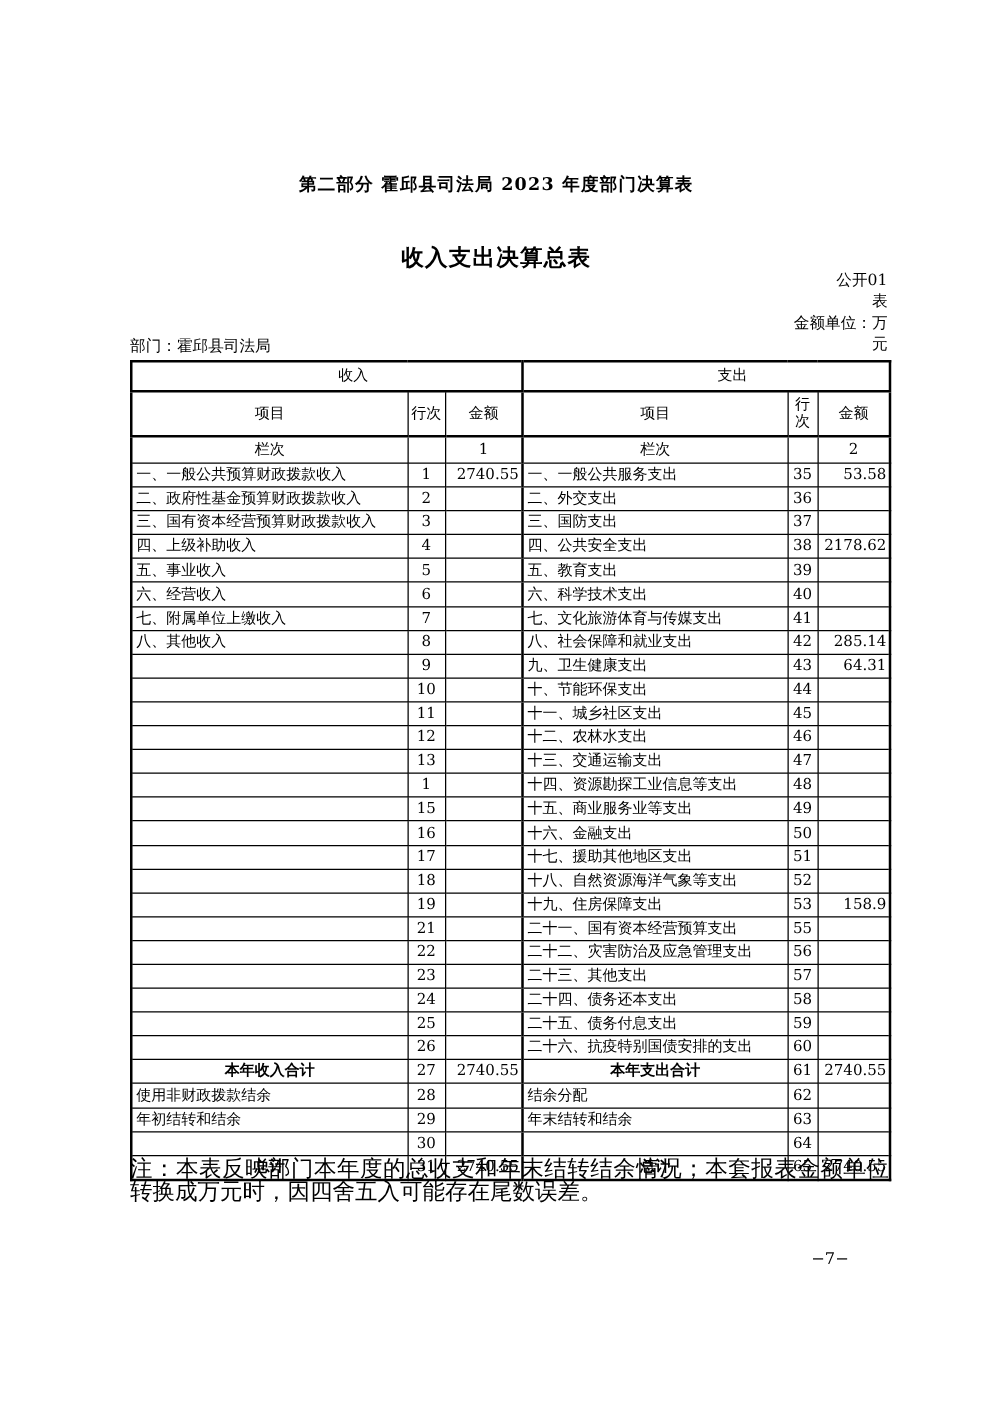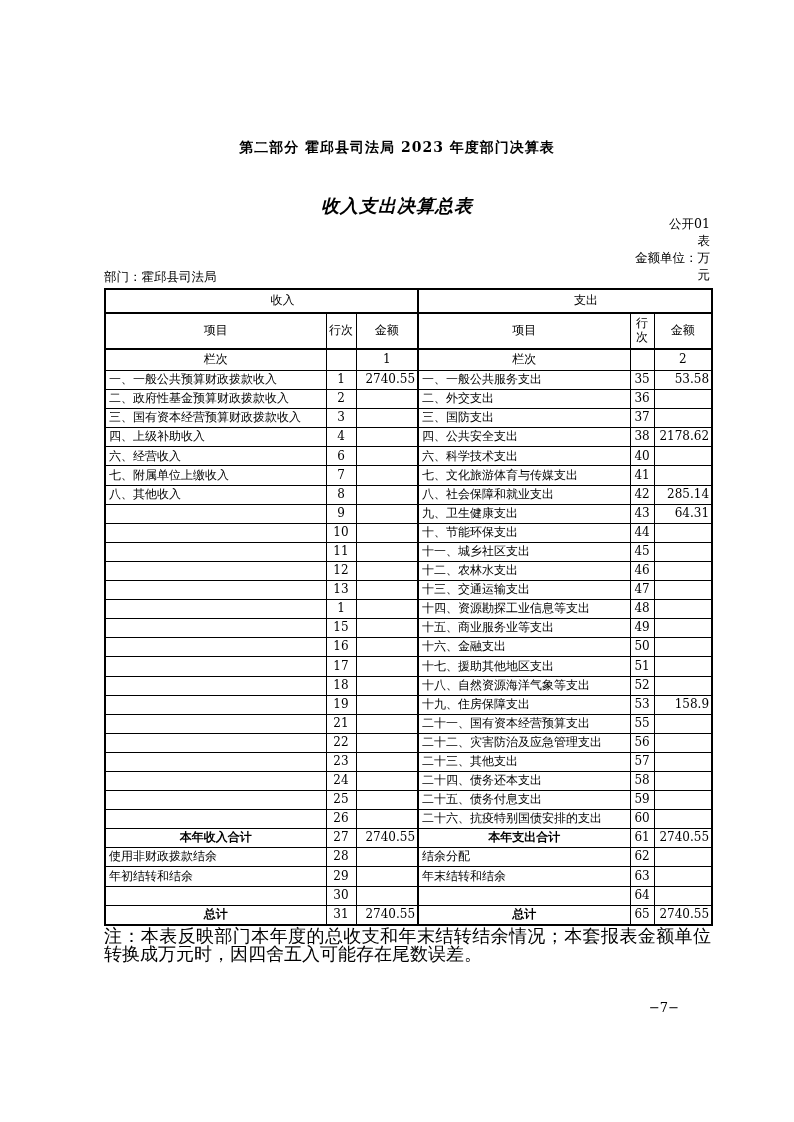--- a/index.html
+++ b/index.html
@@ -12,21 +12,20 @@
   }
   .page-title {
     position: absolute; top: 139px; left: 0; width: 794px;
     text-align: center; font-size: 14px; font-weight: 700;
     letter-spacing: 1px;
   }
   .page-subtitle {
     position: absolute; top: 194px; left: 0; width: 794px;
     text-align: center; font-size: 18px; font-weight: 700;
     letter-spacing: 1px;
-    font-style: italic;
   }
   .meta-block {
     position: absolute; top: 215px; right: 84px;
     text-align: right; font-size: 12.5px; line-height: 17px;
   }
   .department {
     position: absolute; top: 269px; left: 104px;
     font-size: 12.5px;
     text-align: right;
   }
@@ -139,20 +138,28 @@
     </tr>
         <tr>
       <td class="item">四、上级补助收入</td>
       <td class="line">4</td>
       <td class="amount"></td>
       <td class="item mid">四、公共安全支出</td>
       <td class="line">38</td>
       <td class="amount">2178.62</td>
     </tr>
         <tr>
+      <td class="item">五、事业收入</td>
+      <td class="line">5</td>
+      <td class="amount"></td>
+      <td class="item mid">五、教育支出</td>
+      <td class="line">39</td>
+      <td class="amount"></td>
+    </tr>
+        <tr>
       <td class="item">六、经营收入</td>
       <td class="line">6</td>
       <td class="amount"></td>
       <td class="item mid">六、科学技术支出</td>
       <td class="line">40</td>
       <td class="amount"></td>
     </tr>
         <tr>
       <td class="item">七、附属单位上缴收入</td>
       <td class="line">7</td>

